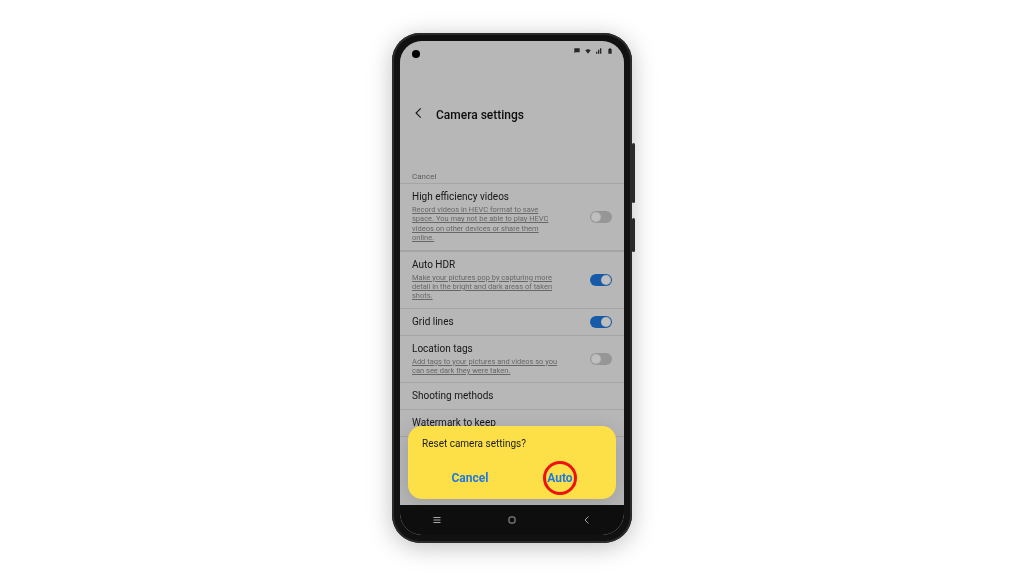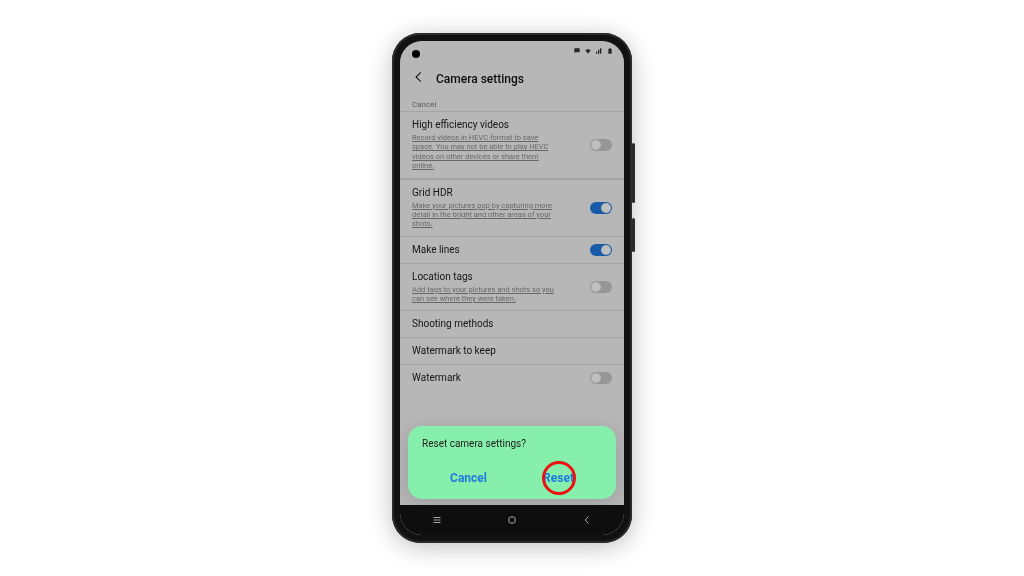--- a/index.html
+++ b/index.html
@@ -17,21 +17,21 @@
   .side-btn { position: absolute; right: -3px; width: 3px; background: #2a2a2a; border-radius: 2px; }
   .side-btn.b1 { top: 110px; height: 60px; }
   .side-btn.b2 { top: 185px; height: 34px; }
 
   .screen {
     width: 100%; height: 100%;
     background: #f5f5f5;
     border-radius: 22px;
     overflow: hidden;
     position: relative;
-    display: flex; flex-direction: column;
+    display: flex; flex-direction: column; gap: 36px;
   }
   .camera-hole { position: absolute; top: 9px; left: 12px; width: 8px; height: 8px; background: #000; border-radius: 50%; z-index: 50; }
 
   
   .status { height: 22px; display: flex; justify-content: flex-end; align-items: center; gap: 3px; padding: 0 10px; font-size: 8px; color: #333; }
   .status svg { width: 8px; height: 8px; fill: #333; }
 
   
   .header { display: flex; align-items: center; gap: 10px; padding: 6px 12px 8px; }
   .header .back svg { width: 14px; height: 14px; stroke: #222; fill:none; stroke-width:2; }
@@ -49,21 +49,21 @@
 
   .toggle { position: absolute; right: 12px; top: 50%; transform: translateY(-50%); width: 22px; height: 12px; border-radius: 6px; background: #c9c9c9; }
   .toggle::after { content:""; position:absolute; width:10px; height:10px; background:#fff; border-radius:50%; top:1px; left:1px; box-shadow:0 0 0 1px rgba(0,0,0,.05) inset; }
   .toggle.on { background:#1f7ae0; }
   .toggle.on::after { left:auto; right:1px; }
 
   
   .dim { position:absolute; inset:0; background: rgba(0,0,0,.25); z-index: 10; }
 
   
-  .sheet { position:absolute; left:8px; right:8px; bottom:36px; background:#86efac; border-radius:14px; z-index:20; padding: 12px 14px 8px; box-shadow: 0 4px 20px rgba(0,0,0,.15); }
+  .sheet { position:absolute; left:8px; right:8px; bottom:36px; background:#fde047; border-radius:14px; z-index:20; padding: 12px 14px 8px; box-shadow: 0 4px 20px rgba(0,0,0,.15); }
   .sheet .msg { font-size: 10px; color: #222; }
   .sheet .actions { display:flex; justify-content: space-around; margin-top: 16px; }
   .sheet .actions .btn { font-size: 12px; font-weight: 700; color:#1f7ae0; padding: 6px 10px; position:relative; }
   .reset-ring { position:absolute; top:50%; left:50%; transform:translate(-50%,-50%); width:34px; height:34px; border:3px solid #e11; border-radius:50%; pointer-events:none; }
 
   
   .navbar { position:absolute; bottom:0; left:0; right:0; height:30px; background:#0e0e0e; display:flex; align-items:center; justify-content:space-around; z-index:30; }
   .navbar .nb { color:#d0d0d0; }
   .navbar svg { width:12px; height:12px; stroke:#d0d0d0; fill:none; stroke-width:1.6; }
 </style>
@@ -108,35 +108,35 @@
       <div class="row has-toggle">
         <div class="rt">High efficiency videos</div>
         <div class="rd">Record videos in HEVC format to save space. You may not be able to play HEVC videos on other devices or share them online.</div>
         <div class="toggle"></div>
       </div>
       <div class="divider"></div>
 
       <div class="divider"></div>
 
       <div class="row has-toggle">
-        <div class="rt">Grid HDR</div>
-        <div class="rd">Make your pictures pop by capturing more detail in the bright and other areas of your shots.</div>
+        <div class="rt">Auto HDR</div>
+        <div class="rd">Make your pictures pop by capturing more detail in the bright and dark areas of taken shots.</div>
         <div class="toggle on"></div>
       </div>
       <div class="divider"></div>
 
       <div class="row has-toggle">
-        <div class="rt">Make lines</div>
+        <div class="rt">Grid lines</div>
         <div class="toggle on"></div>
       </div>
       <div class="divider"></div>
 
       <div class="row has-toggle">
         <div class="rt">Location tags</div>
-        <div class="rd">Add tags to your pictures and shots so you can see where they were taken.</div>
+        <div class="rd">Add tags to your pictures and videos so you can see dark they were taken.</div>
         <div class="toggle"></div>
       </div>
       <div class="divider"></div>
 
       <div class="row">
         <div class="rt">Shooting methods</div>
       </div>
       <div class="divider"></div>
 
       <div class="row">
@@ -150,21 +150,21 @@
       </div>
     </div>
 
     <div class="dim"></div>
 
     <div class="sheet">
       <div class="msg">Reset camera settings?</div>
       <div class="actions">
         <div class="btn">Cancel</div>
         <div class="btn">
-          <span>Reset</span>
+          <span>Auto</span>
           <span class="reset-ring"></span>
         </div>
       </div>
     </div>
 
     <div class="navbar">
       <span class="nb"><svg viewBox="0 0 24 24">
             <line x1="5" y1="7" x2="19" y2="7"></line>
             <line x1="5" y1="12" x2="19" y2="12"></line>
             <line x1="5" y1="17" x2="19" y2="17"></line>

